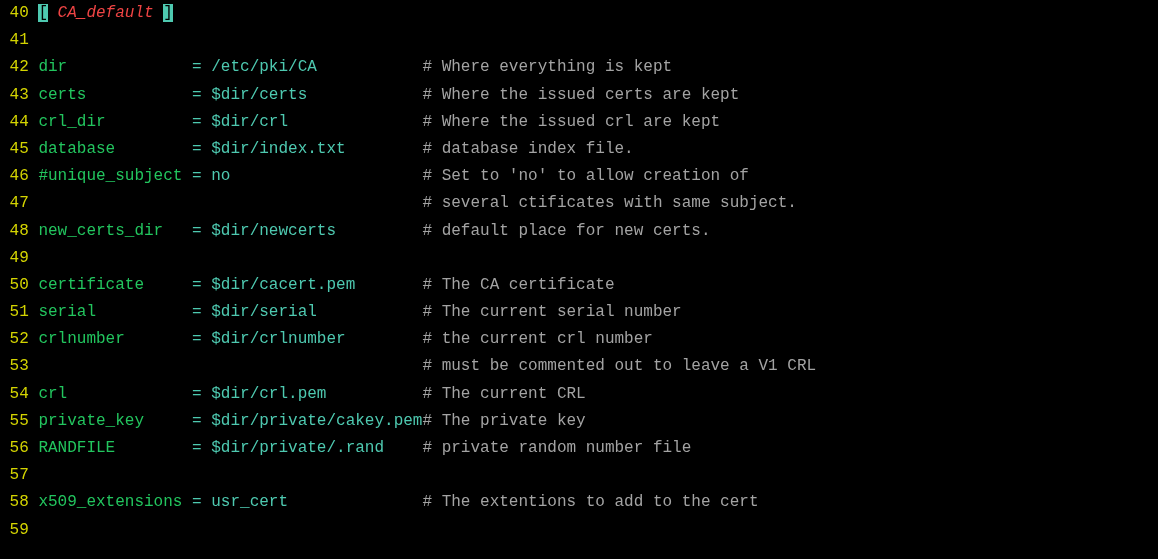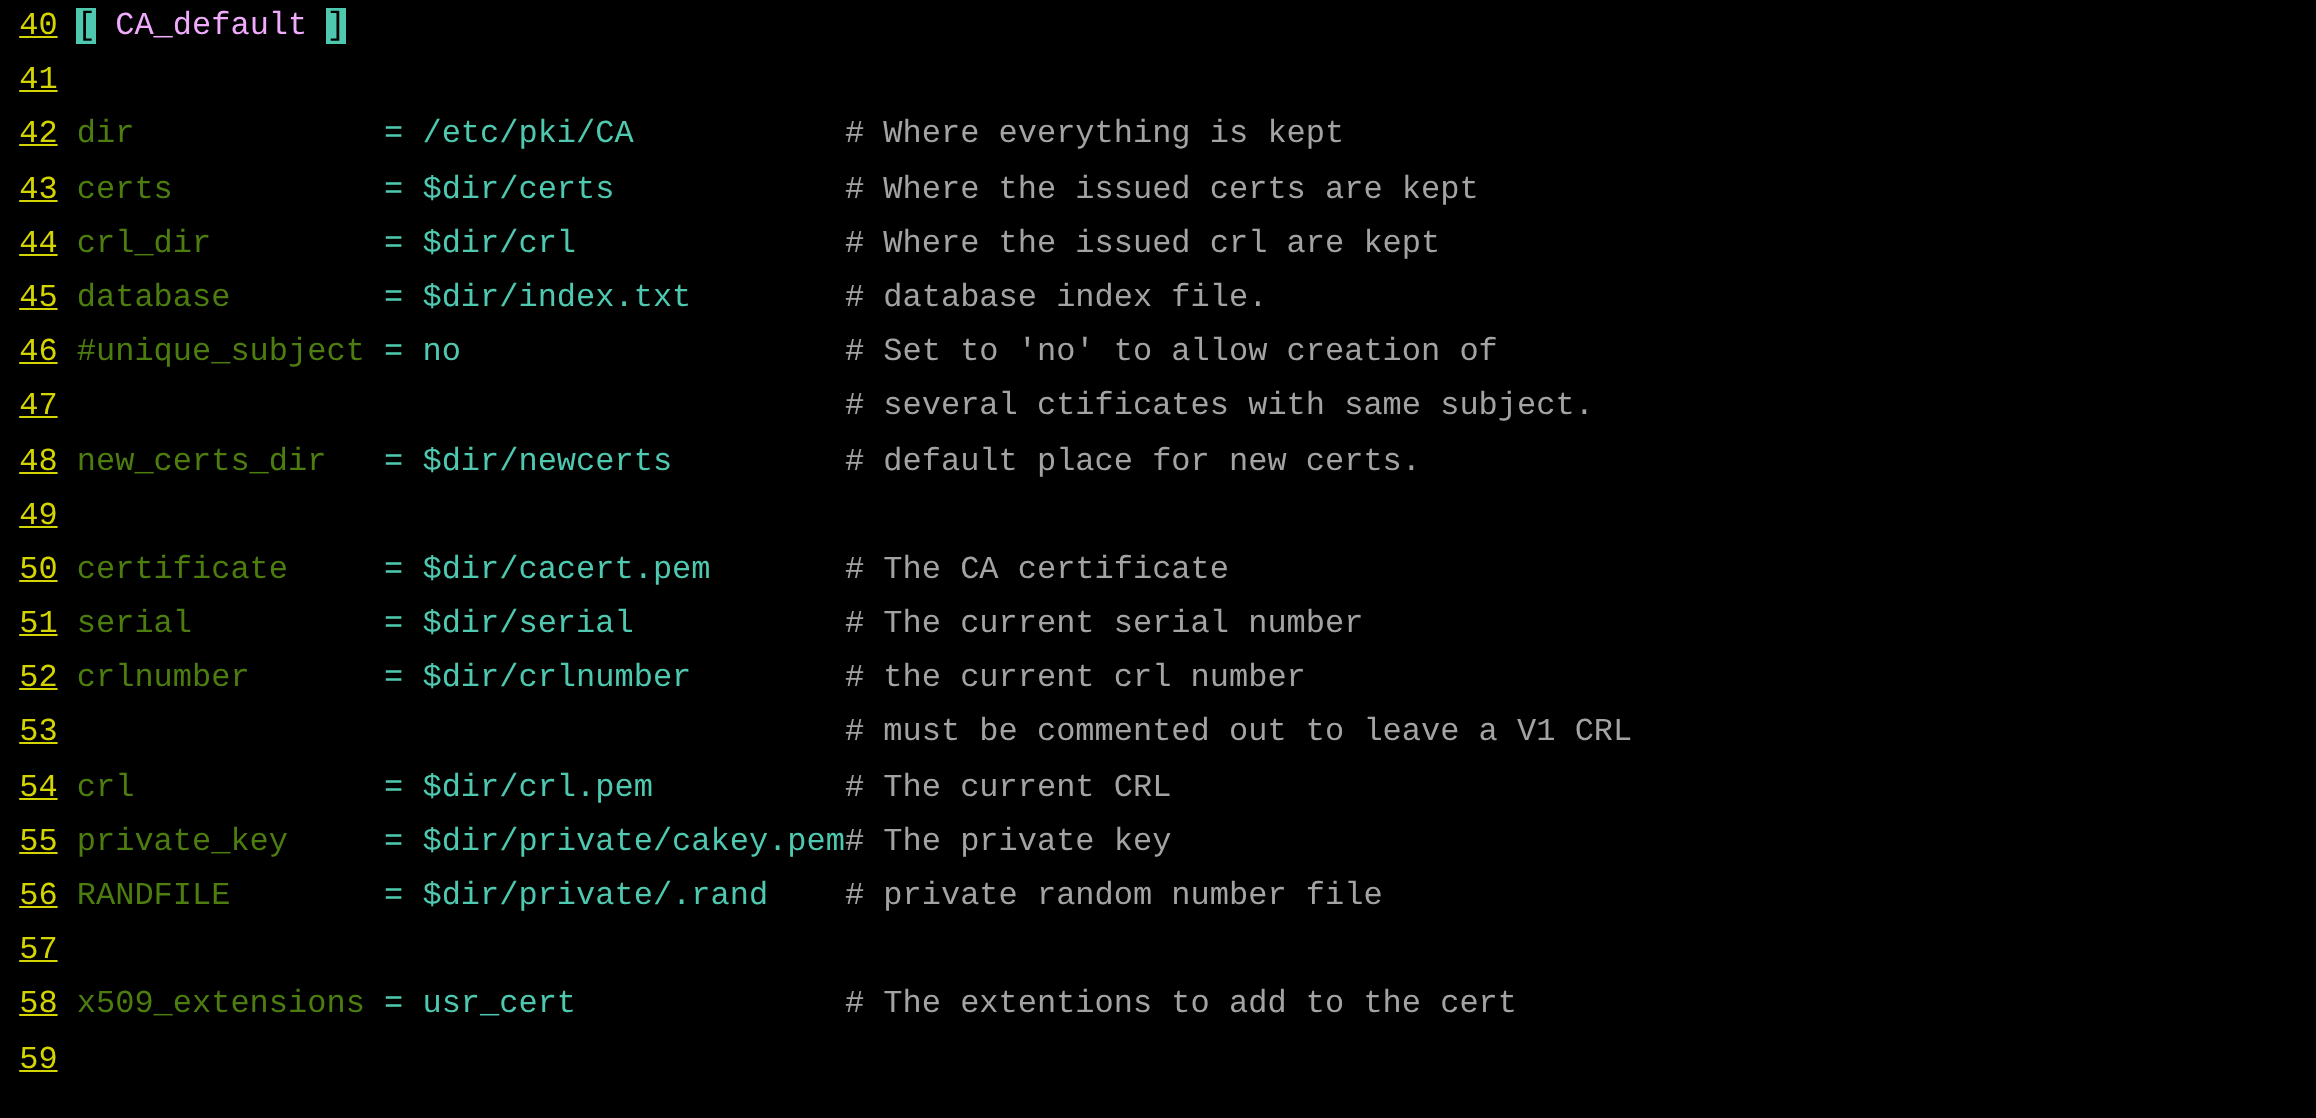--- a/index.html
+++ b/index.html
@@ -19,40 +19,40 @@
     .line {
       display: block;
       min-height: 1.7em;
     }
     .lineno {
       color: #d4d400;
       display: inline-block;
       width: 3ch;
       text-align: right;
       padding-right: 1ch;
-      text-decoration: underline;
     }
     .key {
-      color: #4d7c0f;
+      color: #22c55e;
       text-align: center;
     }
     .eq {
       color: #4ec9b0;
     }
     .val {
       color: #4ec9b0;
       text-align: right;
     }
     .comment {
       color: #a3a3a3;
     }
     .section-bracket {
       background: #4ec9b0;
       color: #000000;
     }
     .section-name {
-      color: #f0abfc;
+      color: #ef4444;
+      font-style: italic;
     }
   </style>
 </head>
 <body>
 
 <div class="editor" id="editor"><div class="line"><span class="lineno">40</span><span class="section-bracket">[</span><span class="section-name"> CA_default </span><span class="section-bracket">]</span></div><div class="line"><span class="lineno">41</span></div><div class="line"><span class="lineno">42</span><span class="key">dir             </span><span class="eq">= </span><span class="val">/etc/pki/CA           </span><span class="comment"># Where everything is kept</span></div><div class="line"><span class="lineno">43</span><span class="key">certs           </span><span class="eq">= </span><span class="val">$dir/certs            </span><span class="comment"># Where the issued certs are kept</span></div><div class="line"><span class="lineno">44</span><span class="key">crl_dir         </span><span class="eq">= </span><span class="val">$dir/crl              </span><span class="comment"># Where the issued crl are kept</span></div><div class="line"><span class="lineno">45</span><span class="key">database        </span><span class="eq">= </span><span class="val">$dir/index.txt        </span><span class="comment"># database index file.</span></div><div class="line"><span class="lineno">46</span><span class="key">#unique_subject </span><span class="eq">= </span><span class="val">no                    </span><span class="comment"># Set to 'no' to allow creation of</span></div><div class="line"><span class="lineno">47</span><span>                                        </span><span class="comment"># several ctificates with same subject.</span></div><div class="line"><span class="lineno">48</span><span class="key">new_certs_dir   </span><span class="eq">= </span><span class="val">$dir/newcerts         </span><span class="comment"># default place for new certs.</span></div><div class="line"><span class="lineno">49</span></div><div class="line"><span class="lineno">50</span><span class="key">certificate     </span><span class="eq">= </span><span class="val">$dir/cacert.pem       </span><span class="comment"># The CA certificate</span></div><div class="line"><span class="lineno">51</span><span class="key">serial          </span><span class="eq">= </span><span class="val">$dir/serial           </span><span class="comment"># The current serial number</span></div><div class="line"><span class="lineno">52</span><span class="key">crlnumber       </span><span class="eq">= </span><span class="val">$dir/crlnumber        </span><span class="comment"># the current crl number</span></div><div class="line"><span class="lineno">53</span><span>                                        </span><span class="comment"># must be commented out to leave a V1 CRL</span></div><div class="line"><span class="lineno">54</span><span class="key">crl             </span><span class="eq">= </span><span class="val">$dir/crl.pem          </span><span class="comment"># The current CRL</span></div><div class="line"><span class="lineno">55</span><span class="key">private_key     </span><span class="eq">= </span><span class="val">$dir/private/cakey.pem</span><span class="comment"># The private key</span></div><div class="line"><span class="lineno">56</span><span class="key">RANDFILE        </span><span class="eq">= </span><span class="val">$dir/private/.rand    </span><span class="comment"># private random number file</span></div><div class="line"><span class="lineno">57</span></div><div class="line"><span class="lineno">58</span><span class="key">x509_extensions </span><span class="eq">= </span><span class="val">usr_cert              </span><span class="comment"># The extentions to add to the cert</span></div><div class="line"><span class="lineno">59</span></div></div>
 
 </body></html>

